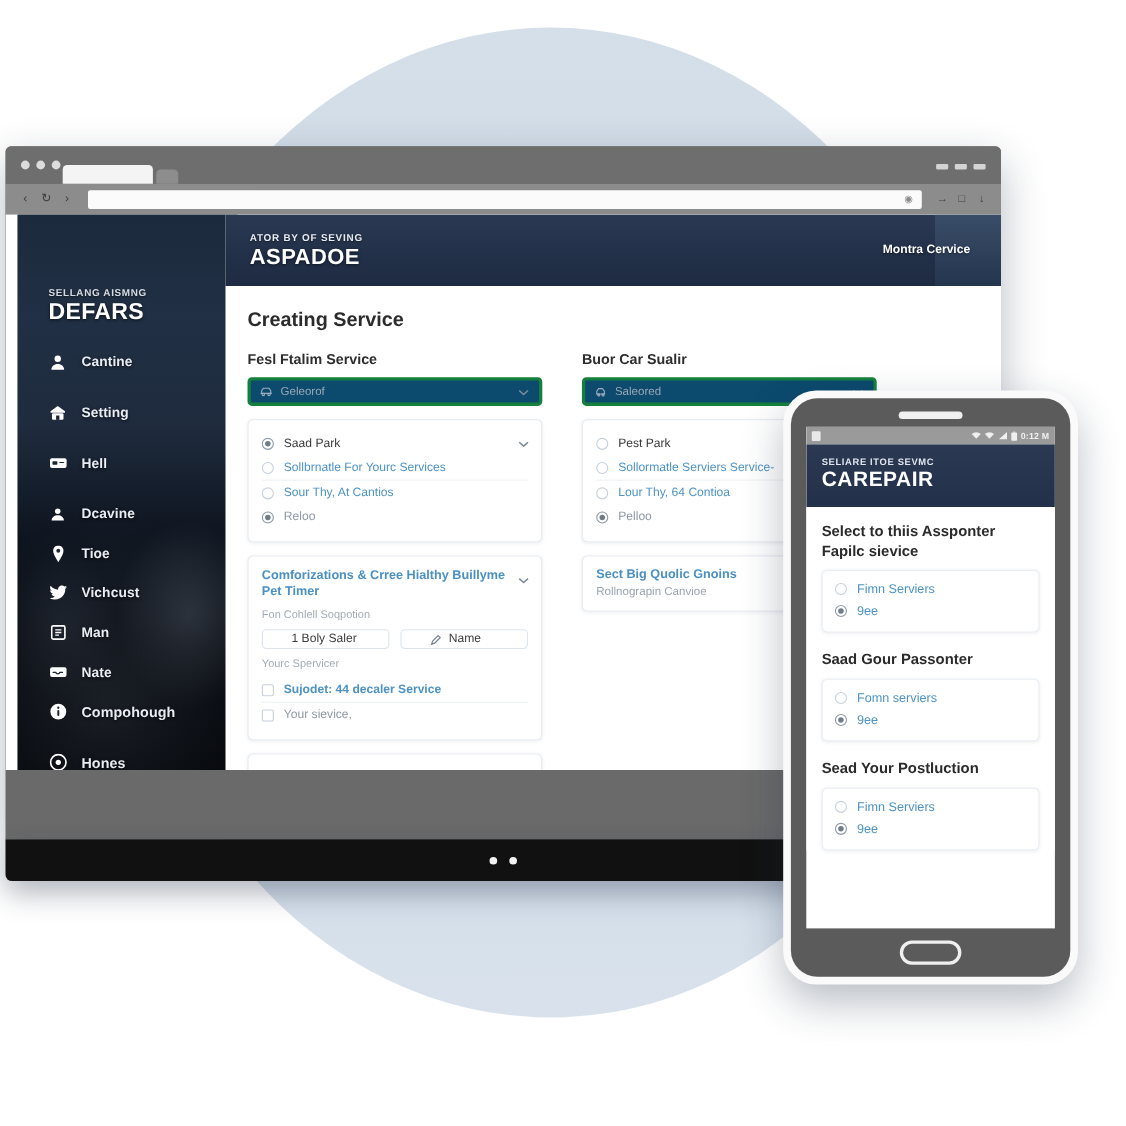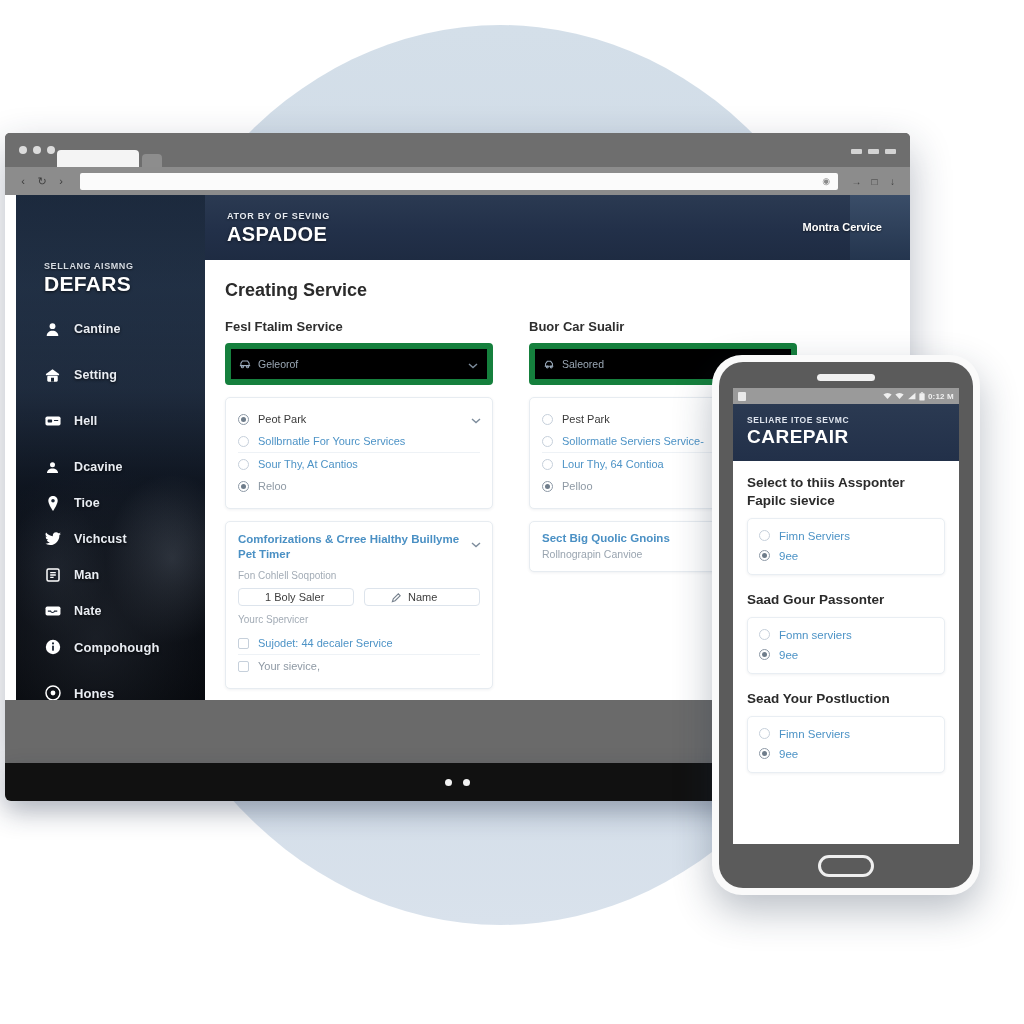--- a/index.html
+++ b/index.html
@@ -187,24 +187,24 @@
 
   .pagebody { padding: 20px 24px 0 20px; position: relative; }
   .page-title { font-size: 18px; font-weight: 700; color: #2b2b2b; margin-bottom: 18px; }
 
   .cols { display: flex; gap: 36px; }
   .col { width: 268px; }
 
   .col-title { font-size: 13px; font-weight: 700; color: #2e2e2e; margin-bottom: 9px; }
 
   .selectbox {
-    height: 42px;
-    border: 6px solid #15803d;
+    height: 26px;
+    border: 3px solid #15803d;
     border-radius: 4px;
-    background: #000000;
+    background: #0c4a6e;
     display: flex; align-items: center;
     padding: 0 8px;
     gap: 7px;
     position: relative;
   }
   .selectbox .si { color: #9bacbd; display: flex; }
   .selectbox .sv { font-size: 10.5px; color: #9aa7b4; }
   .selectbox .caret {
     position: absolute; right: 9px; top: 50%; transform: translateY(-50%);
     color: #7d8c9c;
@@ -247,21 +247,21 @@
   }
   .checkbox {
     width: 11px; height: 11px; flex: 0 0 11px;
     border-radius: 2px;
     border: 1.5px solid #c6d0db;
     background: #fff;
   }
   .opt-label { color: #3a3a3a; }
   .opt-label.link { color: #4d93c6; }
   .opt-label.muted { color: #8e99a4; }
-  .opt-label.bold { font-weight: 400; }
+  .opt-label.bold { font-weight: 700; }
 
   .sublabel { font-size: 10px; color: #a3acb6; margin: 2px 0 7px 0; }
 
   .inputrow { display: flex; gap: 10px; margin-bottom: 8px; }
   .txtinput {
     flex: 1; height: 18px;
     border: 1px solid #dde4ec; border-radius: 4px;
     display: flex; align-items: center; gap: 6px;
     padding: 0 26px;
     font-size: 11px; color: #3d3d3d;
@@ -546,21 +546,21 @@
               </div>
 
               <div class="card">
                 <span class="card-caret">
                   <svg width="10" height="6" viewBox="0 0 10 6" fill="none" stroke="currentColor" stroke-width="1.4">
                       <path d="M1 1l4 3.6L9 1"></path>
                     </svg>
                 </span>
                 <div class="opt">
                   <span class="radio on"></span>
-                  <span class="opt-label">Peot Park</span>
+                  <span class="opt-label">Saad Park</span>
                 </div>
                 <div class="opt">
                   <span class="radio"></span>
                   <span class="opt-label link">Sollbrnatle For Yourc Services</span>
                 </div>
                 <div class="opt sep">
                   <span class="radio"></span>
                   <span class="opt-label link">Sour Thy, At Cantios</span>
                 </div>
                 <div class="opt">

